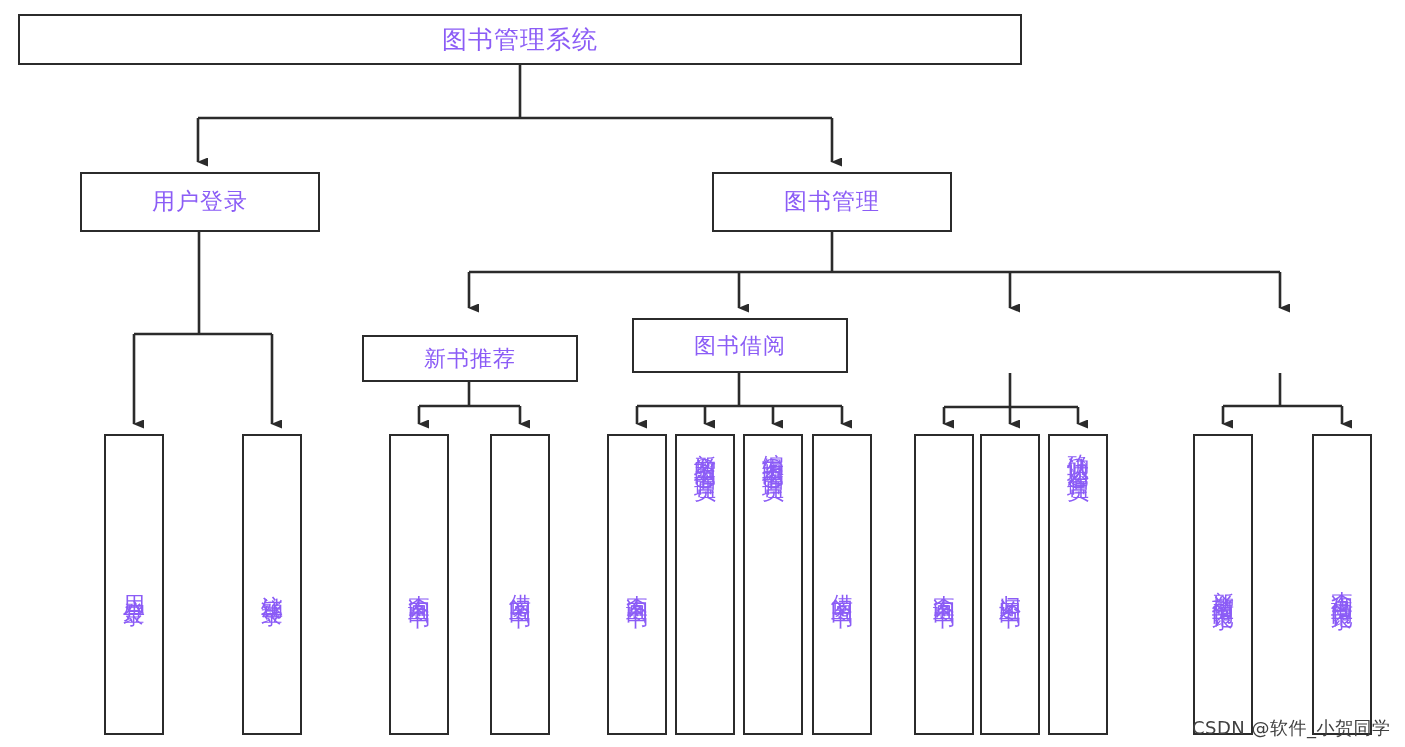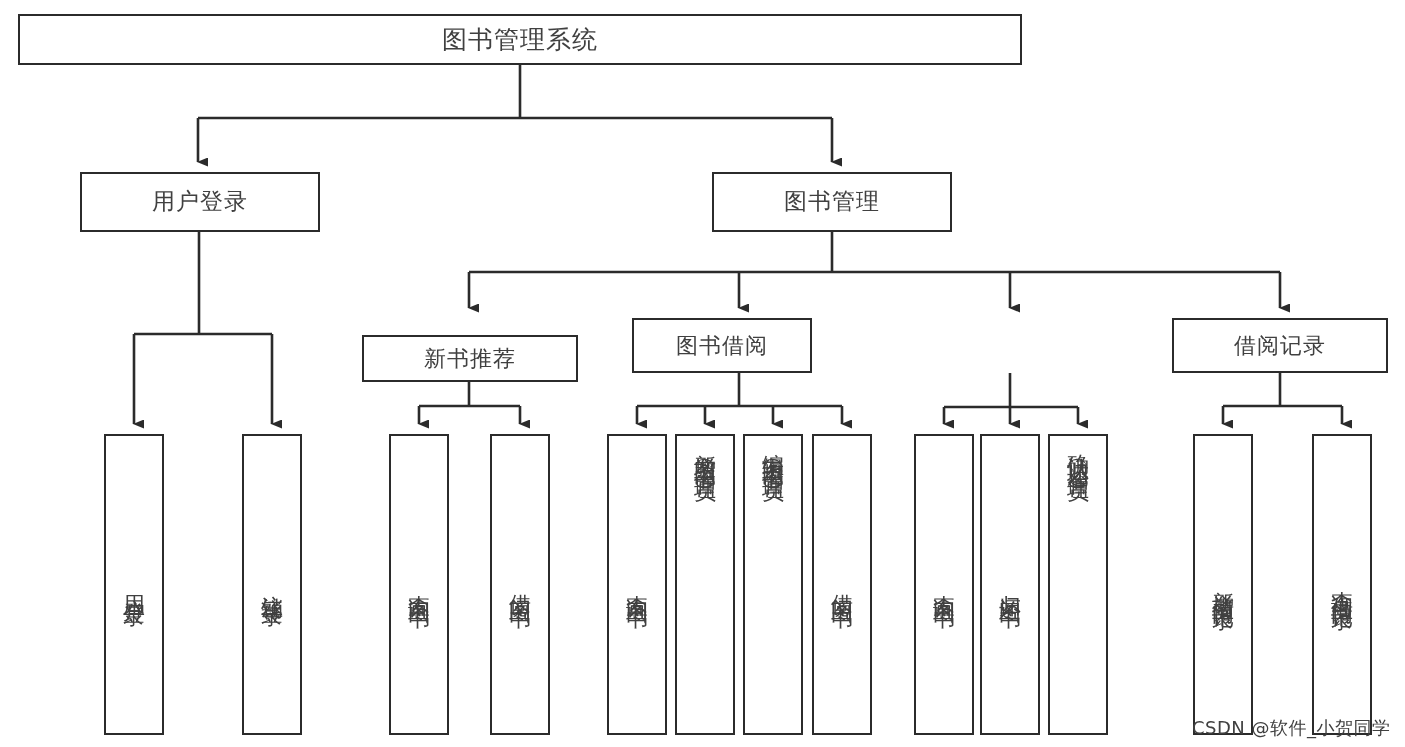--- a/index.html
+++ b/index.html
@@ -28,21 +28,21 @@
     position: absolute;
     box-sizing: border-box;
     border: 2px solid #2b2b2b;
     background: #ffffff;
     display: flex;
     align-items: center;
     justify-content: center;
     color: #1a1a1a;
   }
   .node-label {
-    color: #404040;
+    color: #8b5cf6;
     line-height: 1.18;
     letter-spacing: 1px;
     white-space: nowrap;
   }
   .node-root .node-label { font-size: 25px; }
   .node-l2 .node-label { font-size: 23px; }
   .node-l3 .node-label { font-size: 22px; }
   .node-leaf {
     align-items: flex-start;
     padding-top: 0;
@@ -139,25 +139,22 @@
   <div class="node-box node-l2" style="left:80px; top:172px; width:240px; height:60px;">
     <span class="node-label">用户登录</span>
   </div>
   <div class="node-box node-l2" style="left:712px; top:172px; width:240px; height:60px;">
     <span class="node-label">图书管理</span>
   </div>
 
   <div class="node-box node-l3" style="left:362px; top:335px; width:216px; height:47px;">
     <span class="node-label">新书推荐</span>
   </div>
-  <div class="node-box node-l3" style="left:632px; top:318px; width:180px; height:55px;">
+  <div class="node-box node-l3" style="left:632px; top:318px; width:216px; height:55px;">
     <span class="node-label">图书借阅</span>
-  </div>
-  <div class="node-box node-l3" style="left:1172px; top:318px; width:216px; height:55px;">
-    <span class="node-label">借阅记录</span>
   </div>
 
   <div class="node-box node-leaf leaf-mid" style="left:104px; top:434px; width:60px; height:301px;">
     <span class="node-label">用户登录</span>
   </div>
   <div class="node-box node-leaf leaf-mid" style="left:242px; top:434px; width:60px; height:301px;">
     <span class="node-label">注销登录</span>
   </div>
 
   <div class="node-box node-leaf leaf-mid" style="left:389px; top:434px; width:60px; height:301px;">

